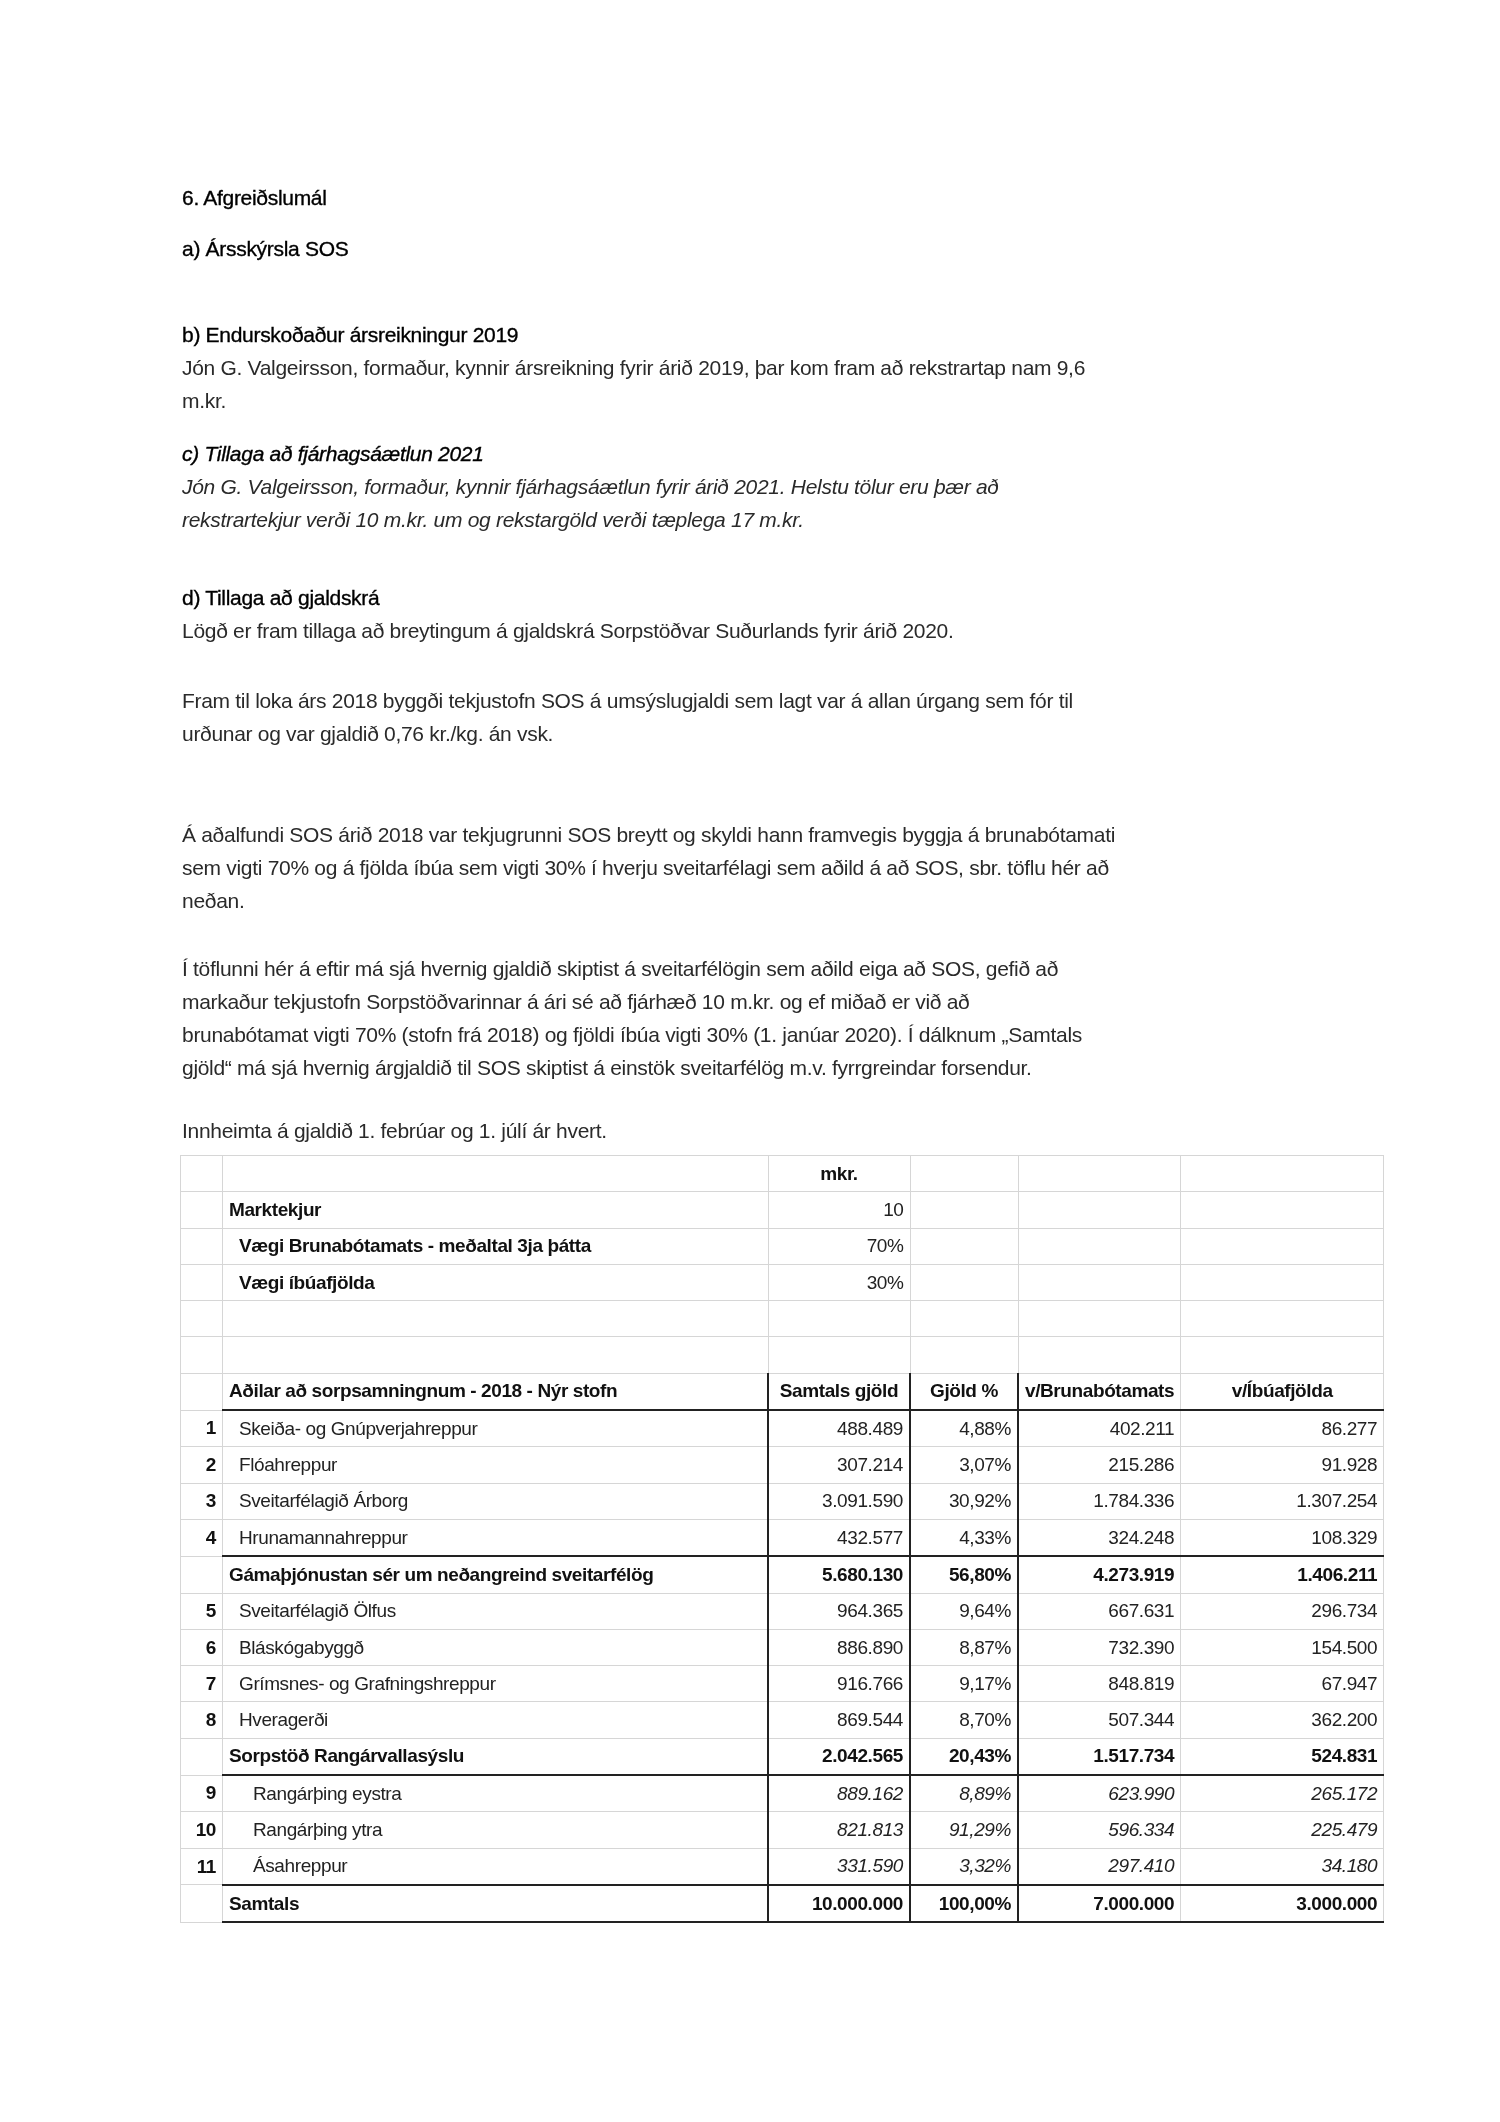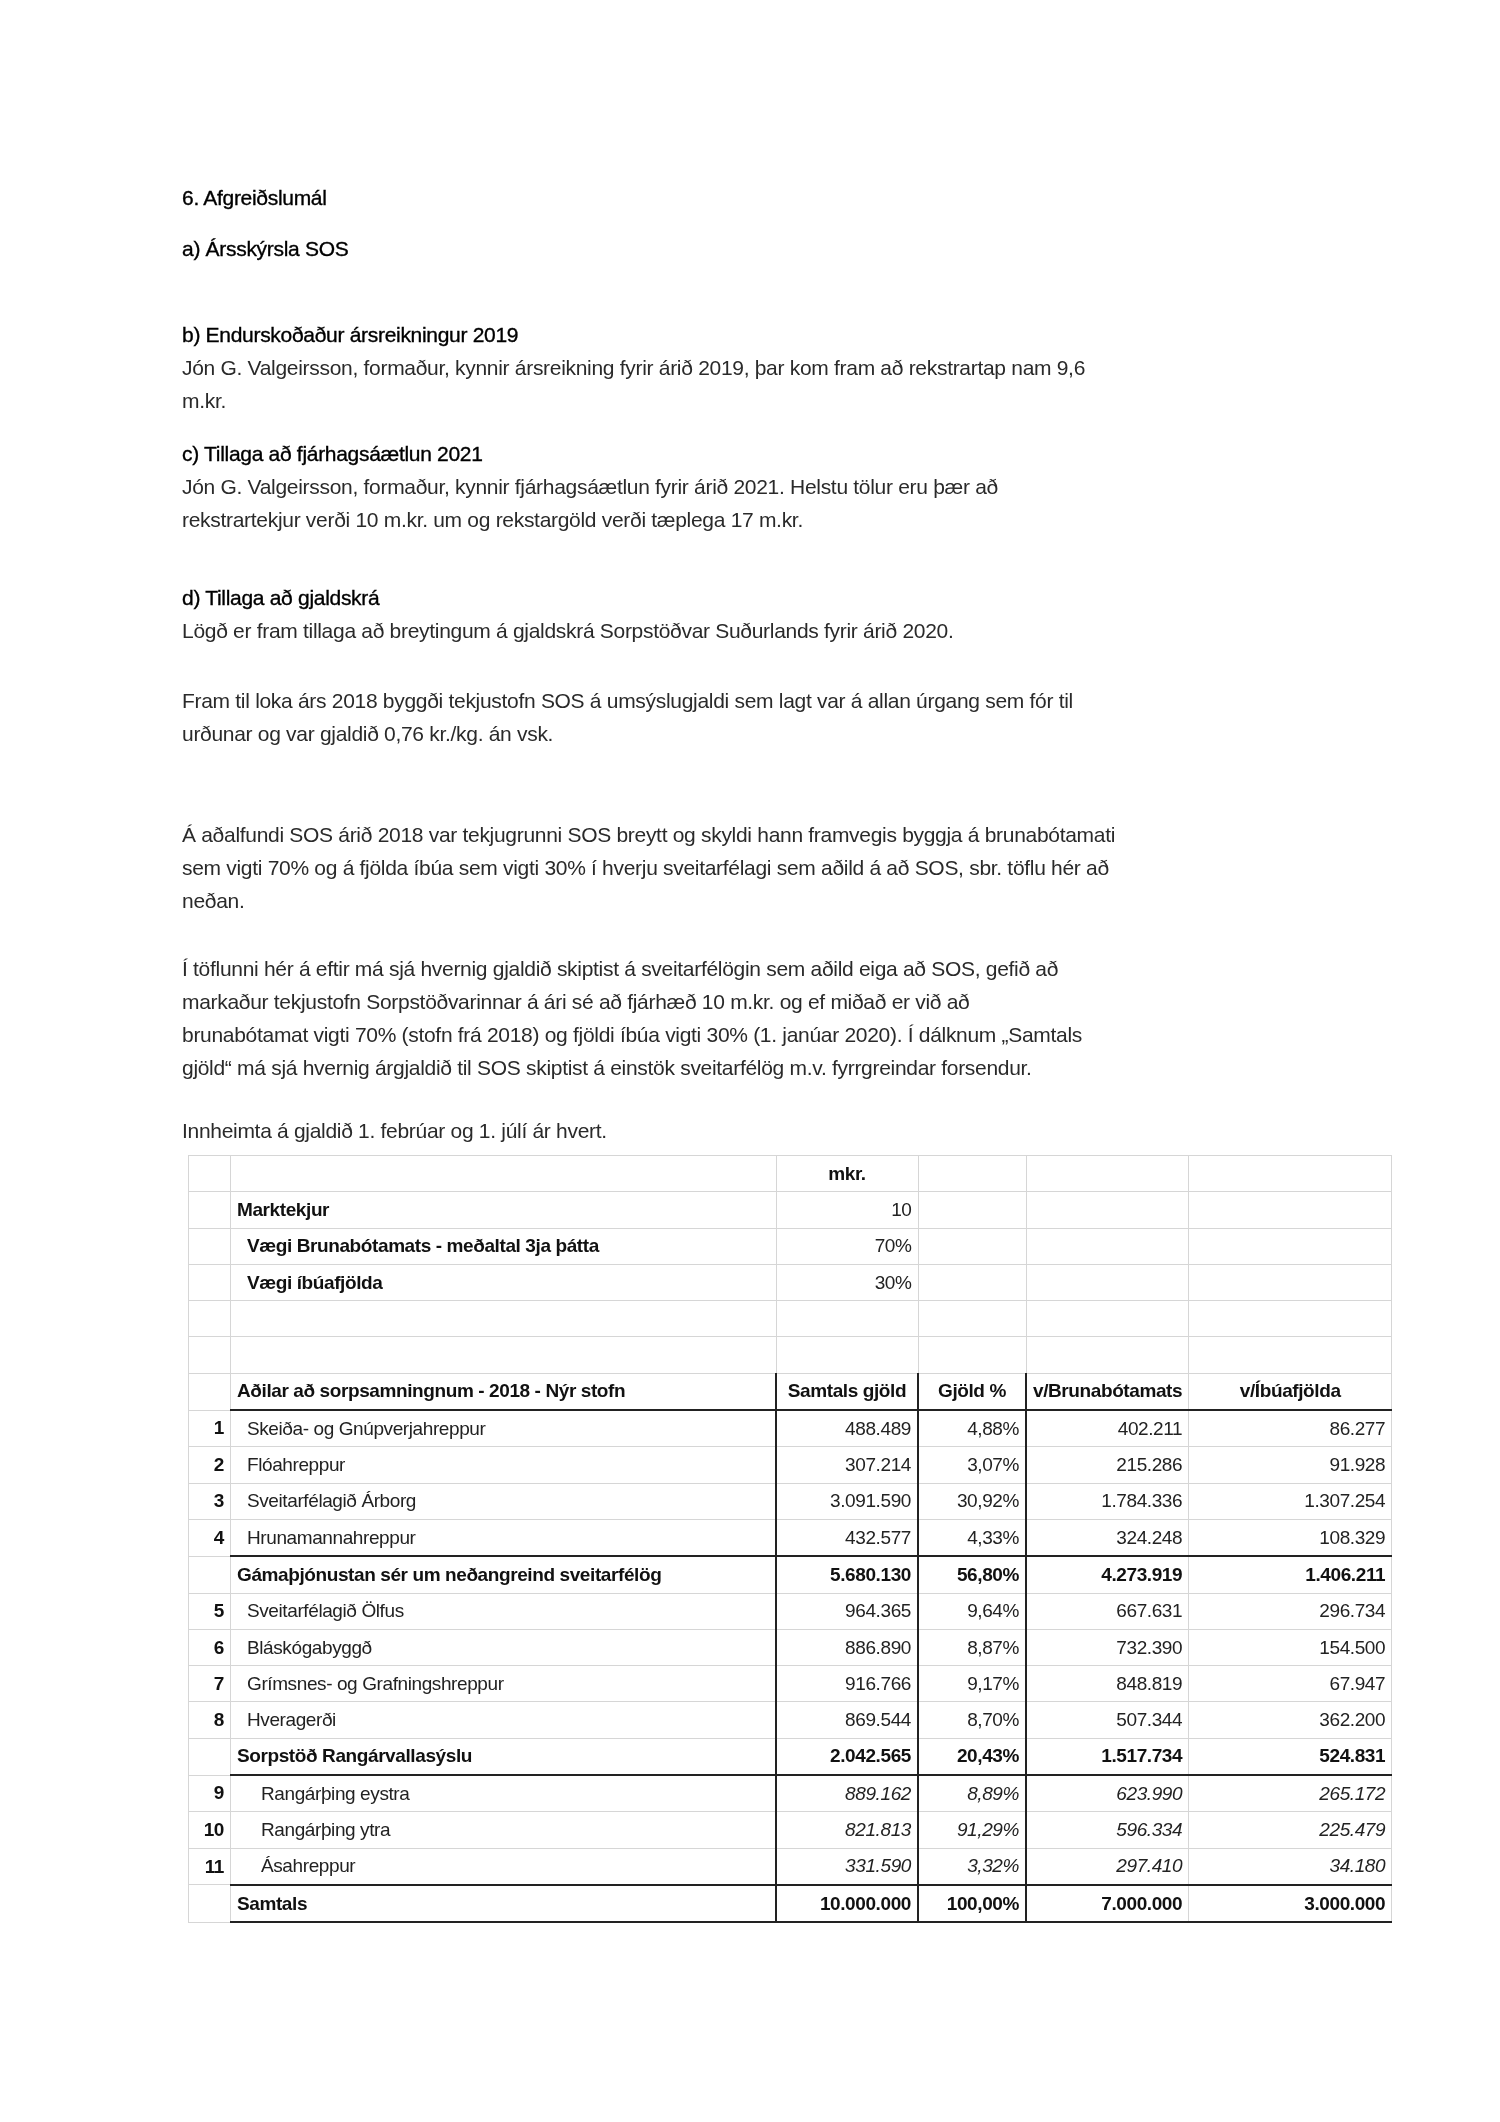--- a/index.html
+++ b/index.html
@@ -5,21 +5,21 @@
   html, body { margin: 0; padding: 0; background: #ffffff; }
   body { width: 1500px; height: 2122px; position: relative; overflow: hidden;
          font-family: "Liberation Sans", sans-serif; color: #1a1a1a; }
   .page { position: absolute; left: 182px; top: 0; width: 1190px; }
   .blk { position: absolute; left: 0; width: 1180px; font-size: 21px; line-height: 33px;
          letter-spacing: -0.3px; color: #2a2a2a; }
   .h { font-weight: normal; color: #000; -webkit-text-stroke: 0.35px #000; }
   p { margin: 0; }
 
   table.t { position: absolute; left: 180px; top: 1155px; border-collapse: collapse;
-            font-size: 19px; letter-spacing: -0.4px; color: #222; margin-left: 8px; }
+            font-size: 19px; letter-spacing: -0.4px; color: #222; }
   table.t td { height: 35.3px; padding: 0 6px; border: 1.4px solid #d6d6d6; white-space: nowrap; }
   td.num { text-align: right; }
   td.idx { width: 29px; text-align: right; padding-right: 6px; font-weight: bold; color: #111; }
   td.name { width: 508px; }
   td.c1 { width: 128px; }
   td.c2 { width: 94px; }
   td.c3 { width: 148px; }
   td.c4 { width: 190px; }
   .b { font-weight: bold; color: #111; }
   .i { font-style: italic; }
@@ -39,21 +39,21 @@
   <div class="blk" style="top:232px;">
     <p class="h">a) Ársskýrsla SOS</p>
   </div>
 
   <div class="blk" style="top:318px;">
     <p class="h">b) Endurskoðaður ársreikningur 2019</p>
     <p>Jón G. Valgeirsson, formaður, kynnir ársreikning fyrir árið 2019, þar kom fram að rekstrartap nam 9,6</p>
     <p>m.kr.</p>
   </div>
 
-  <div class="blk" style="top:437px;">
+  <div class="blk" style="top:437px;font-style:italic;">
     <p class="h">c) Tillaga að fjárhagsáætlun 2021</p>
     <p>Jón G. Valgeirsson, formaður, kynnir fjárhagsáætlun fyrir árið 2021. Helstu tölur eru þær að</p>
     <p>rekstrartekjur verði 10 m.kr. um og rekstargöld verði tæplega 17 m.kr.</p>
   </div>
 
   <div class="blk" style="top:581px;">
     <p class="h">d) Tillaga að gjaldskrá</p>
     <p>Lögð er fram tillaga að breytingum á gjaldskrá Sorpstöðvar Suðurlands fyrir árið 2020.</p>
   </div>
 

